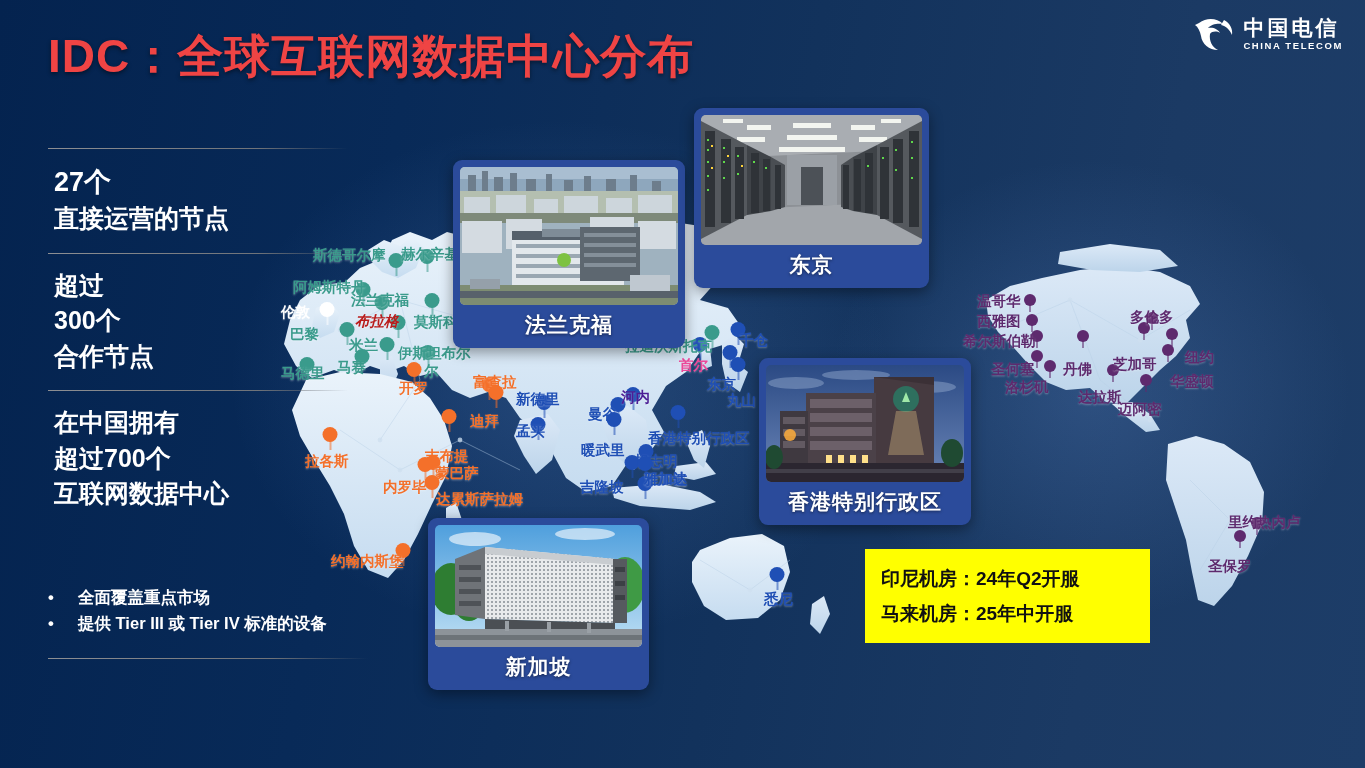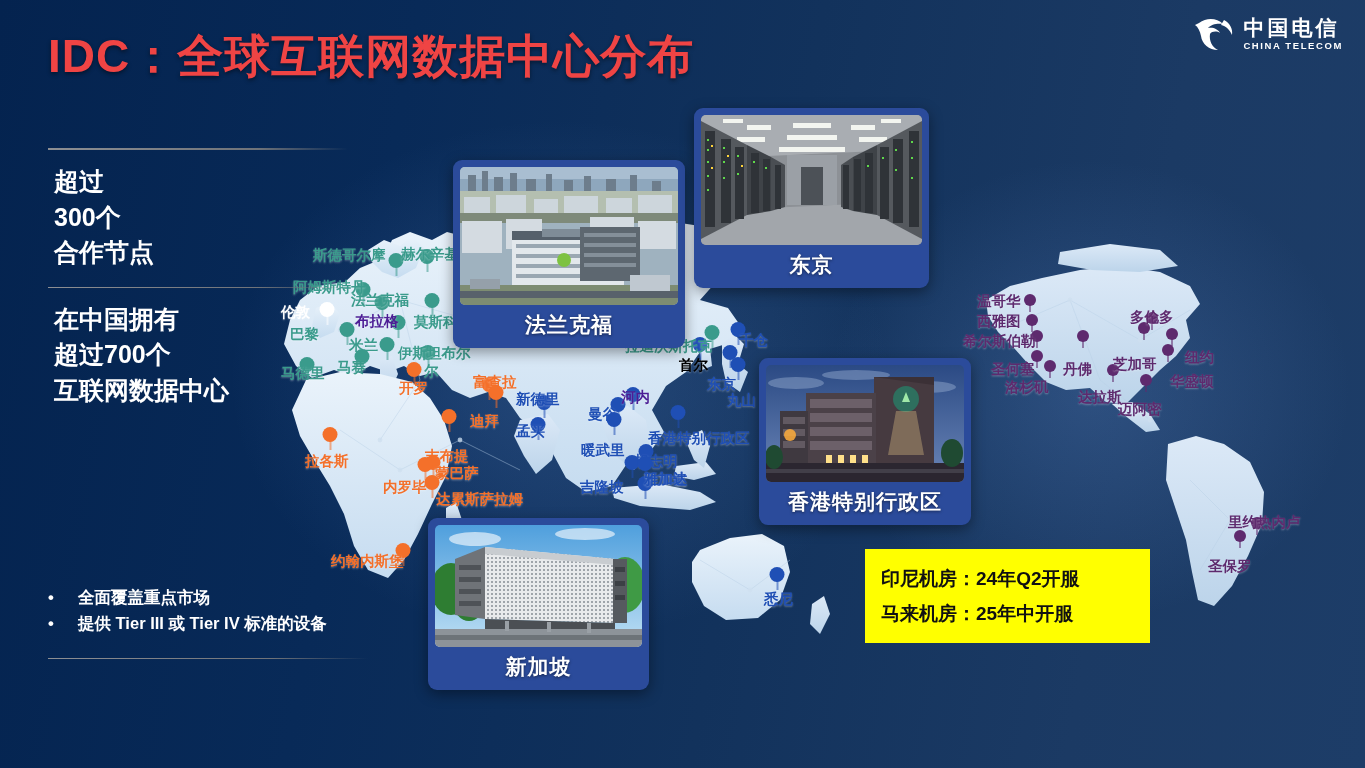--- a/index.html
+++ b/index.html
@@ -181,21 +181,21 @@
     <div class="lbl" style="left: 351px; top: 291px; color: rgb(58, 155, 140);">法兰克福</div>
     <div class="pin" style="left: 327px; top: 325px;">
       <span class="head" style="background:#ffffff"></span>
       <span class="stem" style="background:#ffffff"></span>
     </div>
     <div class="lbl" style="left: 281px; top: 303px; color: rgb(255, 255, 255);">伦敦</div>
     <div class="pin" style="left: 398px; top: 338px;">
       <span class="head" style="background:#3a9b8c"></span>
       <span class="stem" style="background:#3a9b8c"></span>
     </div>
-    <div class="lbl" style="left: 355px; top: 312px; color: #4c1d95;">布拉格</div>
+    <div class="lbl" style="left: 355px; top: 312px; color: #b91c1c; font-style: italic;">布拉格</div>
     <div class="pin" style="left: 432px; top: 316px;">
       <span class="head" style="background:#3a9b8c"></span>
       <span class="stem" style="background:#3a9b8c"></span>
     </div>
     <div class="lbl" style="left: 414px; top: 313px; color: rgb(58, 155, 140);">莫斯科</div>
     <div class="pin" style="left: 347px; top: 345px;">
       <span class="head" style="background:#3a9b8c"></span>
       <span class="stem" style="background:#3a9b8c"></span>
     </div>
     <div class="lbl" style="left: 290px; top: 325px; color: rgb(58, 155, 140);">巴黎</div>
@@ -312,21 +312,21 @@
     <div class="lbl" style="left: 644px; top: 470px; color: rgb(31, 79, 181);">雅加达</div>
     <div class="pin" style="left: 678px; top: 428px;">
       <span class="head" style="background:#1f4fb5"></span>
       <span class="stem" style="background:#1f4fb5"></span>
     </div>
     <div class="lbl" style="left: 648px; top: 429px; color: rgb(31, 79, 181);">香港特别行政区</div>
     <div class="pin" style="left: 700px; top: 360px;">
       <span class="head" style="background:#1f4fb5"></span>
       <span class="stem" style="background:#1f4fb5"></span>
     </div>
-    <div class="lbl" style="left: 679px; top: 356px; color: #000000;">首尔</div>
+    <div class="lbl" style="left: 679px; top: 356px; color: #ec4899;">首尔</div>
     <div class="pin" style="left: 730px; top: 368px;">
       <span class="head" style="background:#1f4fb5"></span>
       <span class="stem" style="background:#1f4fb5"></span>
     </div>
     <div class="lbl" style="left: 707px; top: 375px; color: rgb(31, 79, 181);">东京</div>
     <div class="pin" style="left: 738px; top: 380px;">
       <span class="head" style="background:#1f4fb5"></span>
       <span class="stem" style="background:#1f4fb5"></span>
     </div>
     <div class="lbl" style="left: 727px; top: 391px; color: rgb(31, 79, 181);">丸山</div>
@@ -428,20 +428,24 @@
     </svg>
   </span>
   <span class="wordmark">
     <span class="cn">中国电信</span>
     <span class="en">CHINA TELECOM</span>
   </span>
 </div>
 
 <div id="left-panel">
   <div class="rule"></div>
+  <div class="stat-block">
+    <div class="stat-num">27个</div>
+    <div class="stat-line">直接运营的节点</div>
+  </div>
   <div class="rule"></div>
   <div class="stat-block">
     <div class="stat-line">超过</div>
     <div class="stat-line">300个</div>
     <div class="stat-line">合作节点</div>
   </div>
   <div class="rule"></div>
   <div class="stat-block">
     <div class="stat-line">在中国拥有</div>
     <div class="stat-line">超过700个</div>

